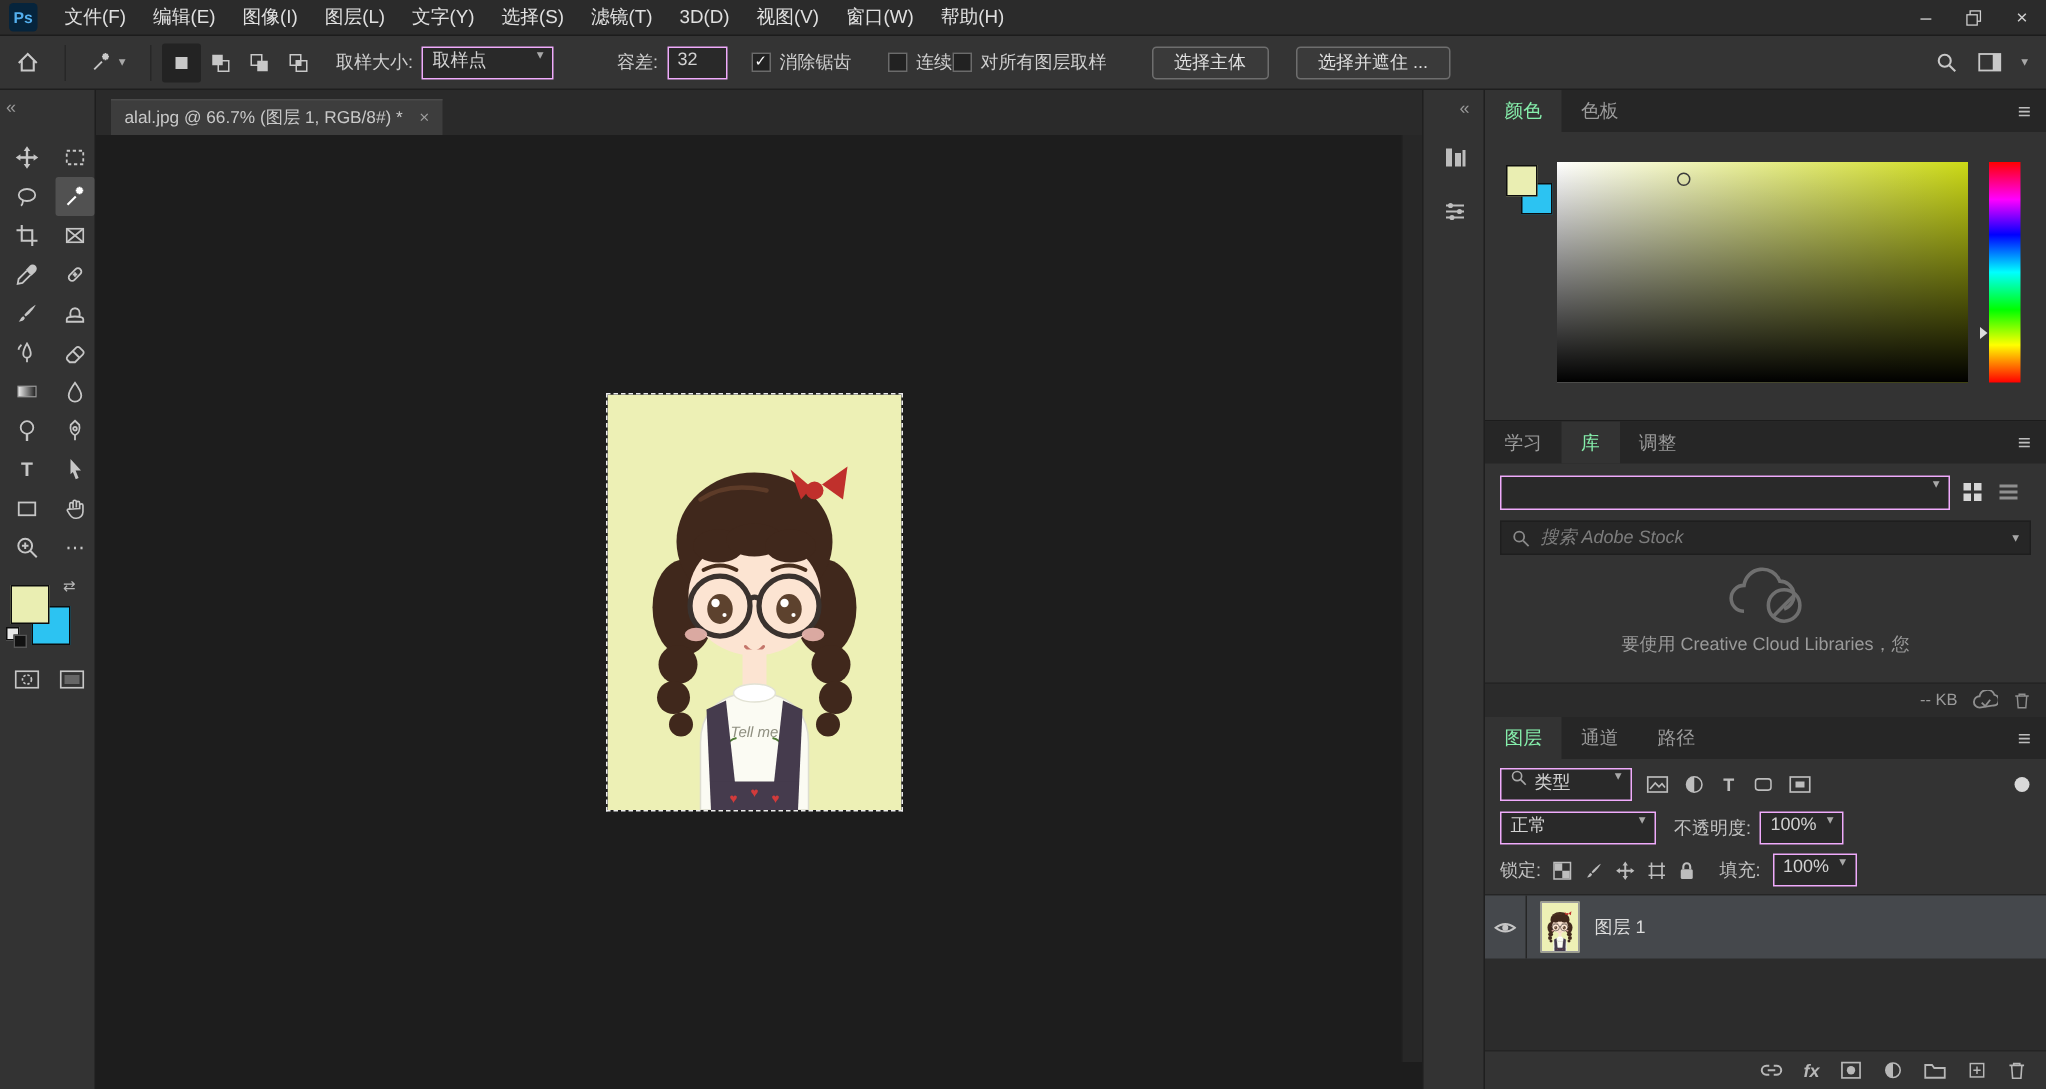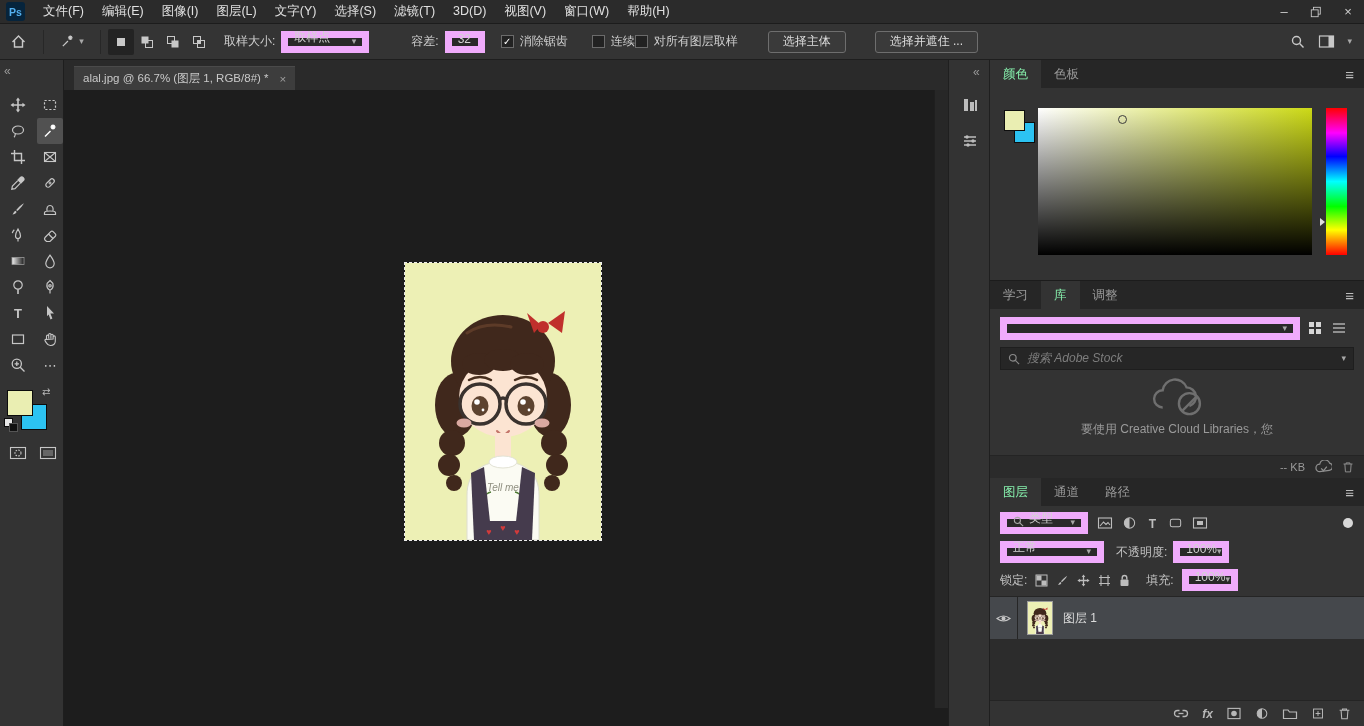--- a/index.html
+++ b/index.html
@@ -17,27 +17,27 @@
   .win-controls{margin-left:auto;display:flex}
   .win-btn{width:32px;height:23px;display:flex;align-items:center;justify-content:center;color:#cfcfcf;font-size:13px}
   
   #optionsbar{position:absolute;left:0;top:24px;width:1364px;height:36px;background:#343434;
               border-bottom:1px solid #1e1e1e;display:flex;align-items:center}
   .osep{width:1px;height:24px;background:#272727;margin:0 7px}
   .obtn{height:26px;display:flex;align-items:center;justify-content:center;border-radius:2px}
   .mode{width:26px}
   .mode.on{background:#232323}
   .olabel{color:#cfcfcf;white-space:nowrap}
-  .sel-box{background:#292929;border:7px solid #f0abfc;height:22px;display:flex;align-items:flex-end;
+  .sel-box{background:#292929;border:1px solid #f0abfc;height:22px;display:flex;align-items:flex-start;
            padding:0 6px;color:#d2d2d2;white-space:nowrap}
   .chev{color:#a8a8a8;font-size:9px;line-height:1}
   .chk{width:13px;height:13px;background:#222;border:1px solid #6b6b6b;display:flex;align-items:center;
        justify-content:center;font-size:10px;color:#fff;margin-right:6px;flex:none}
   .btn{height:22px;border:1px solid #6e6e6e;border-radius:3px;background:#3a3a3a;color:#dedede;
-       display:flex;align-items:center;padding:0 14px;margin-left:29px;white-space:nowrap}
+       display:flex;align-items:center;padding:0 14px;margin-left:18px;white-space:nowrap}
   
   #toolbar{position:absolute;left:0;top:60px;width:64px;height:666px;background:#333;border-right:1px solid #1e1e1e}
   .tool{position:absolute;width:26px;height:26px;display:flex;align-items:center;justify-content:center;border-radius:2px}
   .tool.sel{background:#515151}
   .collapse{color:#9a9a9a;font-size:12px}
   
   #tabbar{position:absolute;left:64px;top:60px;width:884px;height:30px;background:#2a2a2a}
   .doctab{position:absolute;left:10px;top:6px;height:24px;background:#3d3d3d;display:flex;align-items:center;
           padding:0 9px;color:#c9c9c9;font-size:11.5px;border-top:1px solid #4a4a4a}
   #canvas{position:absolute;left:64px;top:90px;width:870px;height:618px;background:#1d1d1d}

